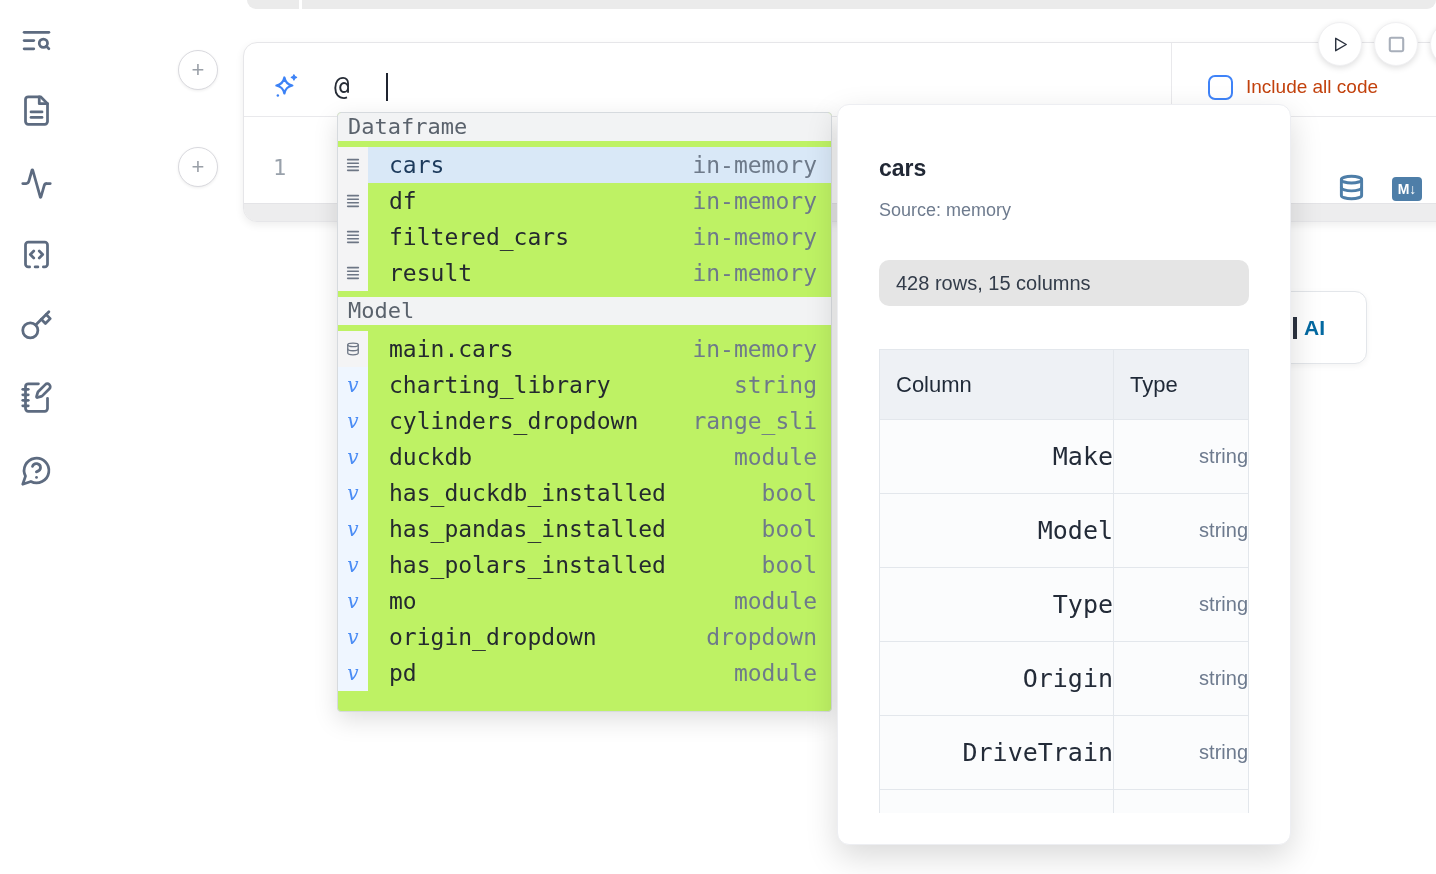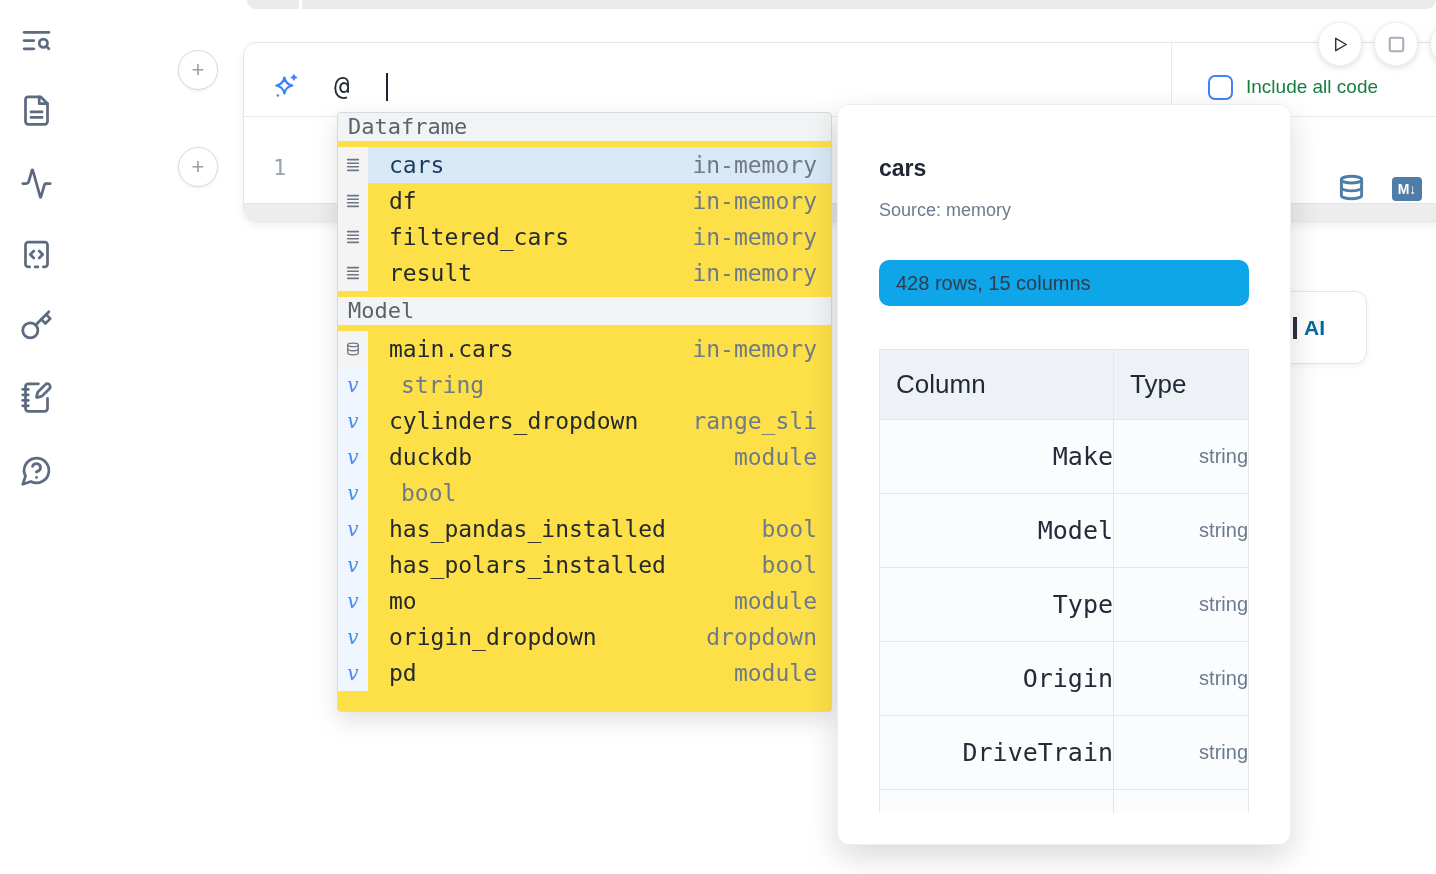--- a/index.html
+++ b/index.html
@@ -32,31 +32,31 @@
     box-shadow:0 3px 9px rgba(0,0,0,.07); z-index:10; }
   .prompt-row { position:absolute; left:0; top:0; right:0; height:74px;
     border-bottom:1px solid #e9e9ec; display:flex; align-items:center; padding:14px 0 0 28px; gap:35px; cursor:text; }
   .sparkle { width:27px; height:27px; color:#3c82f6; flex:0 0 auto; }
   .sparkle svg { width:100%; height:100%; }
   .prompt-text { font-family:"DejaVu Sans Mono", monospace; font-size:26px; color:#262c36; line-height:27px; }
   .caret { display:inline-block; width:2px; height:28px; background:#1f2430; vertical-align:middle; margin-left:1px; }
   .include-box { position:absolute; left:927px; top:0; height:74px; right:auto; width:286px;
     border-left:1px solid #e9e9ec; display:flex; align-items:center; gap:13px; padding:14px 0 0 36px; }
   .checkbox { width:25px; height:25px; border:2px solid #3f83f8; border-radius:7px; background:#fff; cursor:pointer; flex:0 0 auto; }
-  .include-label { font-size:19px; color:#15803d; }
+  .include-label { font-size:19px; color:#c2410c; }
   .line-no { position:absolute; left:29px; top:112px; font-size:22px; color:#99a1ab; }
   .cell-action-db { position:absolute; left:1094px; top:131px; width:27px; height:27px; color:#4e7ea8; cursor:pointer; }
   .cell-action-db svg { width:100%; height:100%; }
   .md-badge { position:absolute; left:1148px; top:134px; width:30px; height:24px; background:#4e7ea8;
     border-radius:4px; color:#fff; font-size:14px; font-weight:bold; display:flex; align-items:center; justify-content:center; cursor:pointer; }
   .cell-footer { position:absolute; left:0; right:0; bottom:0; height:18px; background:#ededee;
     border-top:1px solid #e4e4e7; border-radius:0 0 13px 13px; }
 
   
-  .ac { position:absolute; left:337px; top:112px; width:495px; height:600px; background:#fde047;
+  .ac { position:absolute; left:337px; top:112px; width:495px; height:600px; background:#bef264;
     border:1px solid #d6dade; box-shadow:0 8px 24px rgba(0,0,0,.13); border-radius:4px;
     overflow:hidden; z-index:30; font-family:"DejaVu Sans Mono", monospace; }
   .ac-hdr { height:28px; background:#f2f3f4; color:#5a626c; font-size:22px; line-height:28px;
     padding-left:10px; margin-bottom:6px; }
   .ac-hdr + .ac-hdr, .ac-row + .ac-hdr { margin-top:6px; }
   .ac-row { height:36px; display:flex; cursor:pointer; }
   .gut { width:30px; flex:0 0 auto; display:flex; align-items:center; justify-content:center; }
   .g-gray { background:#f4f4f5; color:#6d7685; }
   .g-blue { background:#eff6ff; }
   .gut svg { width:16px; height:16px; }
@@ -67,26 +67,26 @@
   .ac-name { font-size:23px; color:#24292f; }
   .ac-row.sel .ac-name { color:#1c3a5c; }
   .ac-type { font-size:23px; color:#6e7a8a; margin-left:12px; }
 
   
   .pv { position:absolute; left:837px; top:104px; width:454px; height:741px; background:#fff;
     border:1px solid #edeef2; border-radius:12px; box-shadow:0 12px 32px rgba(0,0,0,.15);
     z-index:40; padding:0 41px; overflow:hidden; }
   .pv-title { margin-top:48px; font-size:23px; font-weight:bold; color:#212835; line-height:30px; }
   .pv-source { margin-top:16px; font-size:18px; color:#6e7b8e; line-height:22px; }
-  .pv-badge { margin-top:39px; height:46px; background:#0ea5e9; border-radius:10px;
+  .pv-badge { margin-top:39px; height:46px; background:#e5e5e5; border-radius:10px;
     display:flex; align-items:center; padding-left:17px; font-size:20px; color:#333c4a; }
   .pv-table-wrap { margin-top:43px; height:464px; overflow:hidden; }
   table.pv-t { width:100%; border-collapse:collapse; table-layout:fixed; }
   .pv-t th, .pv-t td { border:1px solid #e3e7ec; text-align:left; vertical-align:middle; }
-  .pv-t th { height:70px; background:#eef1f5; font-size:26px; font-weight:normal; color:#1f2937; padding-left:16px; }
+  .pv-t th { height:70px; background:#eef1f5; font-size:22px; font-weight:normal; color:#1f2937; padding-left:16px; }
   .pv-t td { height:74px; background:#fbfcfd; padding-left:16px;text-align:right; }
   .pv-t td.c-col { font-family:"DejaVu Sans Mono", monospace; font-size:25px; color:#232b38; }
   .pv-t td.c-typ { font-size:20px; color:#6d7a8e; }
   .pv-t .w1 { width:234px; }
 
   
   .ai-btn { position:absolute; left:1146px; top:291px; width:221px; height:73px; background:#fff;
     border:1px solid #e3e6ea; border-radius:12px; box-shadow:0 2px 6px rgba(0,0,0,.05);
     z-index:20; display:flex; align-items:center; padding-left:146px; cursor:pointer; }
   .ai-partial-bar { width:4px; height:22px; background:#2b3240; margin-right:7px; }
@@ -277,20 +277,21 @@
         <span class="ac-type">in-memory</span>
       </span>
   </div>
 
 
   <div class="ac-row">
     <span class="gut g-blue">
         <span class="v-glyph">v</span>
       </span>
     <span class="ac-main">
+        <span class="ac-name">charting_library</span>
         <span class="ac-type">string</span>
       </span>
   </div>
   <div class="ac-row">
     <span class="gut g-blue">
         <span class="v-glyph">v</span>
       </span>
     <span class="ac-main">
         <span class="ac-name">cylinders_dropdown</span>
         <span class="ac-type">range_sli</span>
@@ -303,20 +304,21 @@
     <span class="ac-main">
         <span class="ac-name">duckdb</span>
         <span class="ac-type">module</span>
       </span>
   </div>
   <div class="ac-row">
     <span class="gut g-blue">
         <span class="v-glyph">v</span>
       </span>
     <span class="ac-main">
+        <span class="ac-name">has_duckdb_installed</span>
         <span class="ac-type">bool</span>
       </span>
   </div>
   <div class="ac-row">
     <span class="gut g-blue">
         <span class="v-glyph">v</span>
       </span>
     <span class="ac-main">
         <span class="ac-name">has_pandas_installed</span>
         <span class="ac-type">bool</span>

